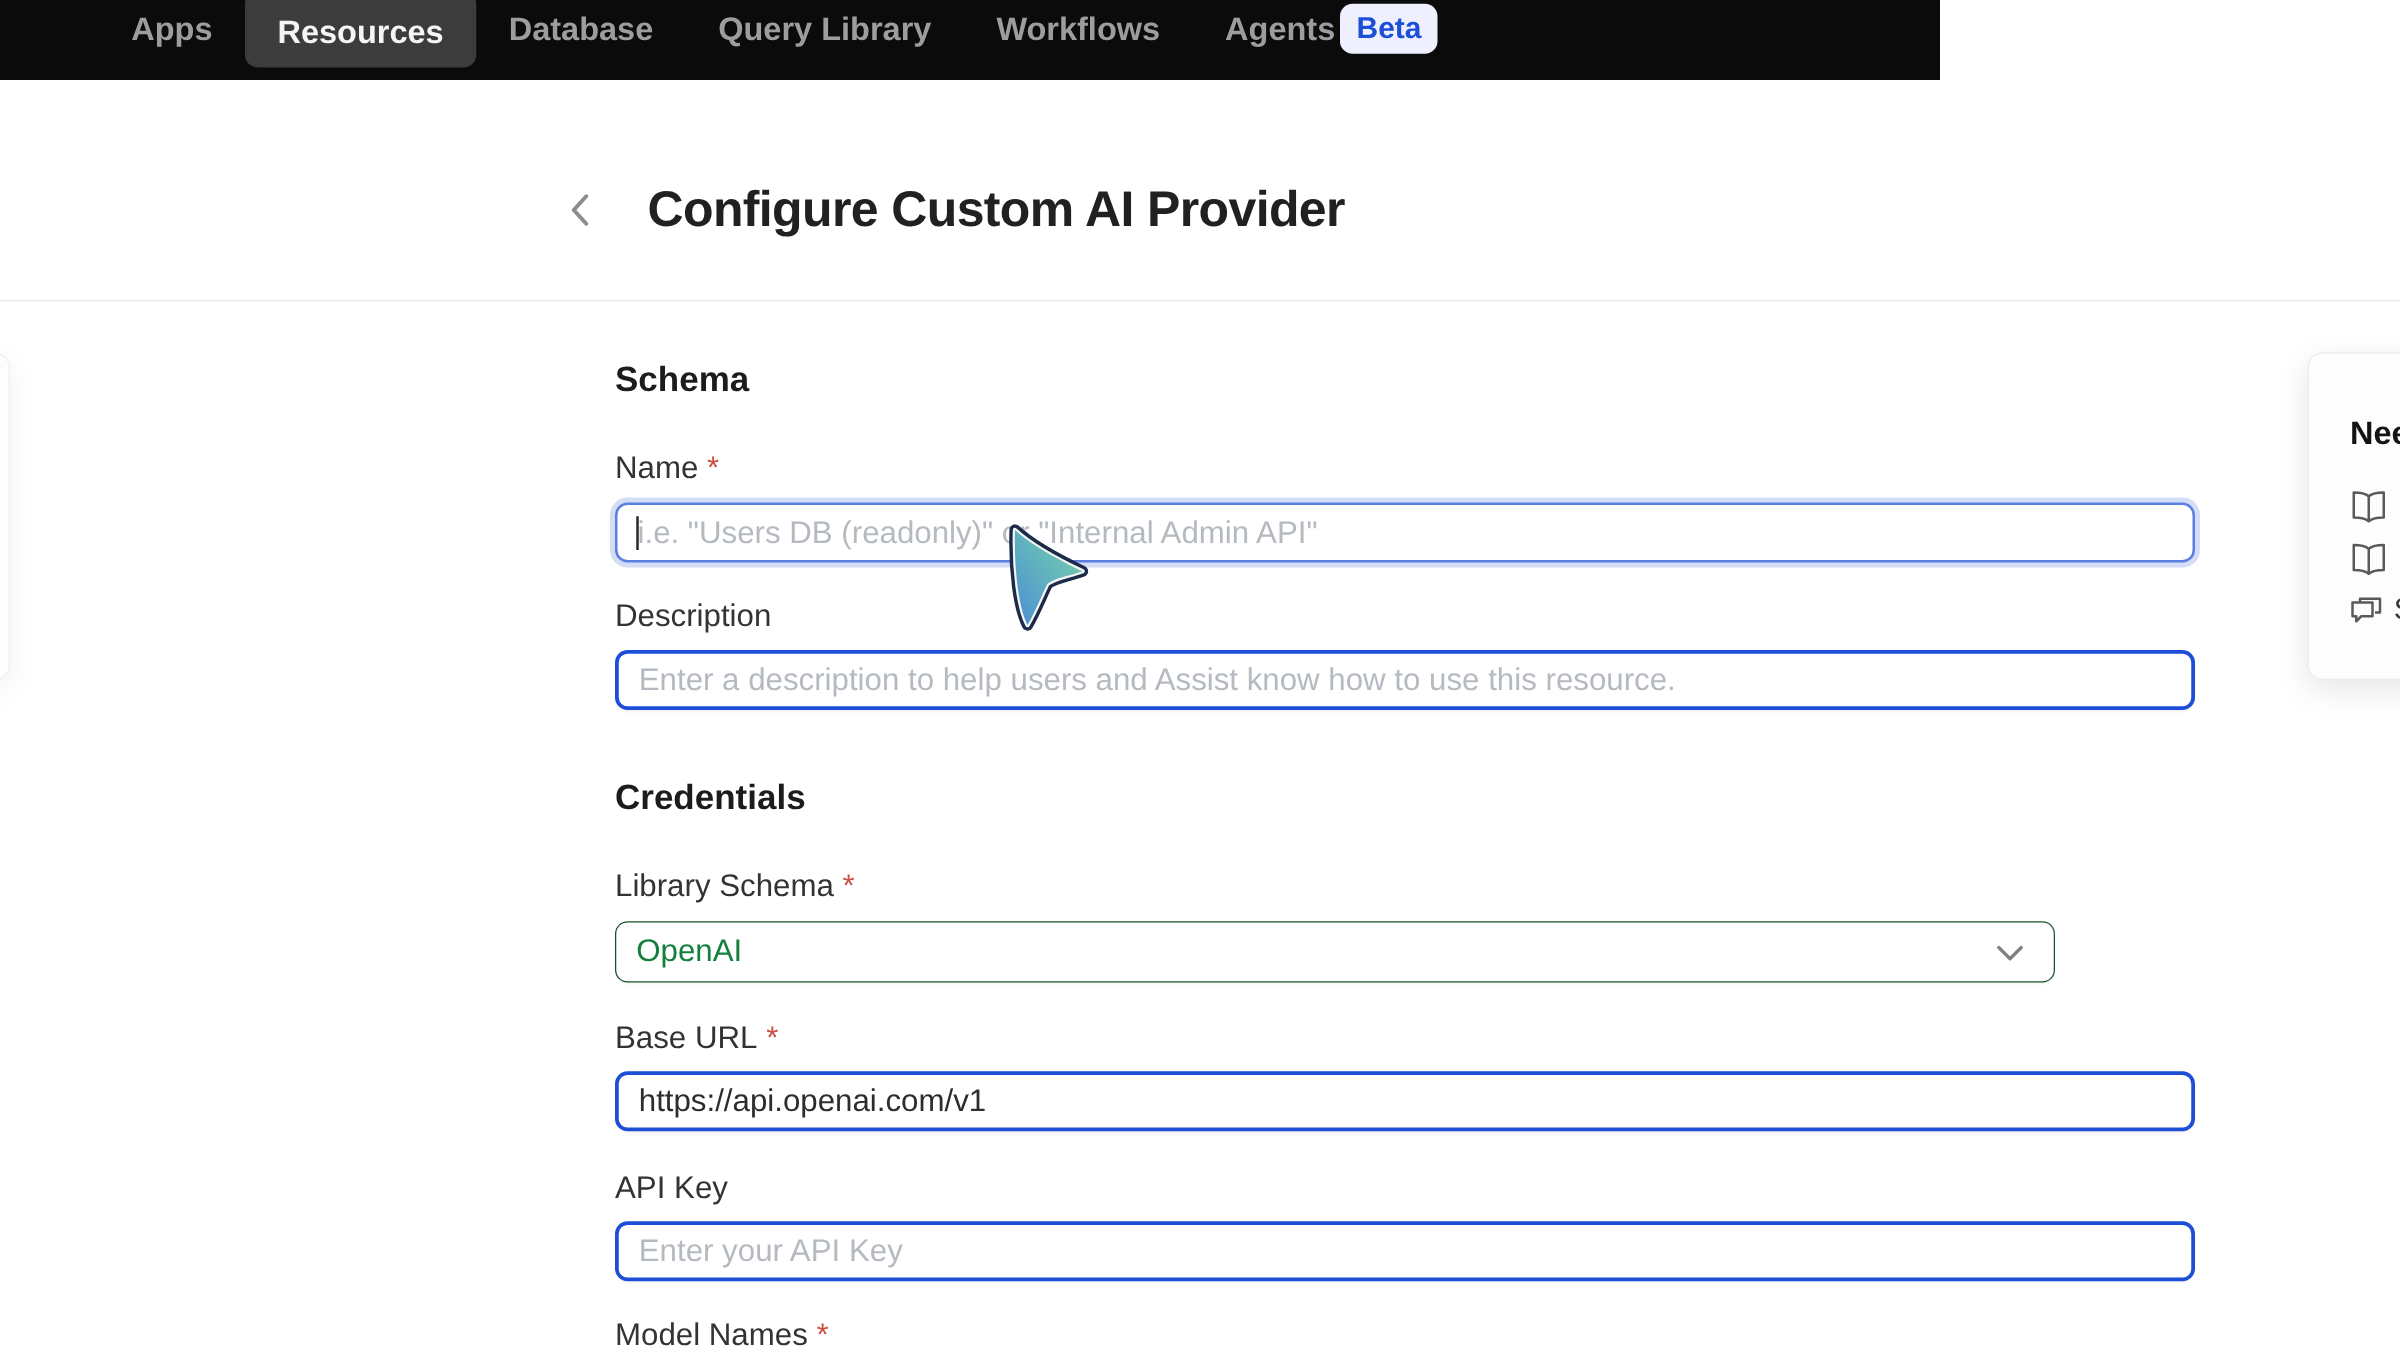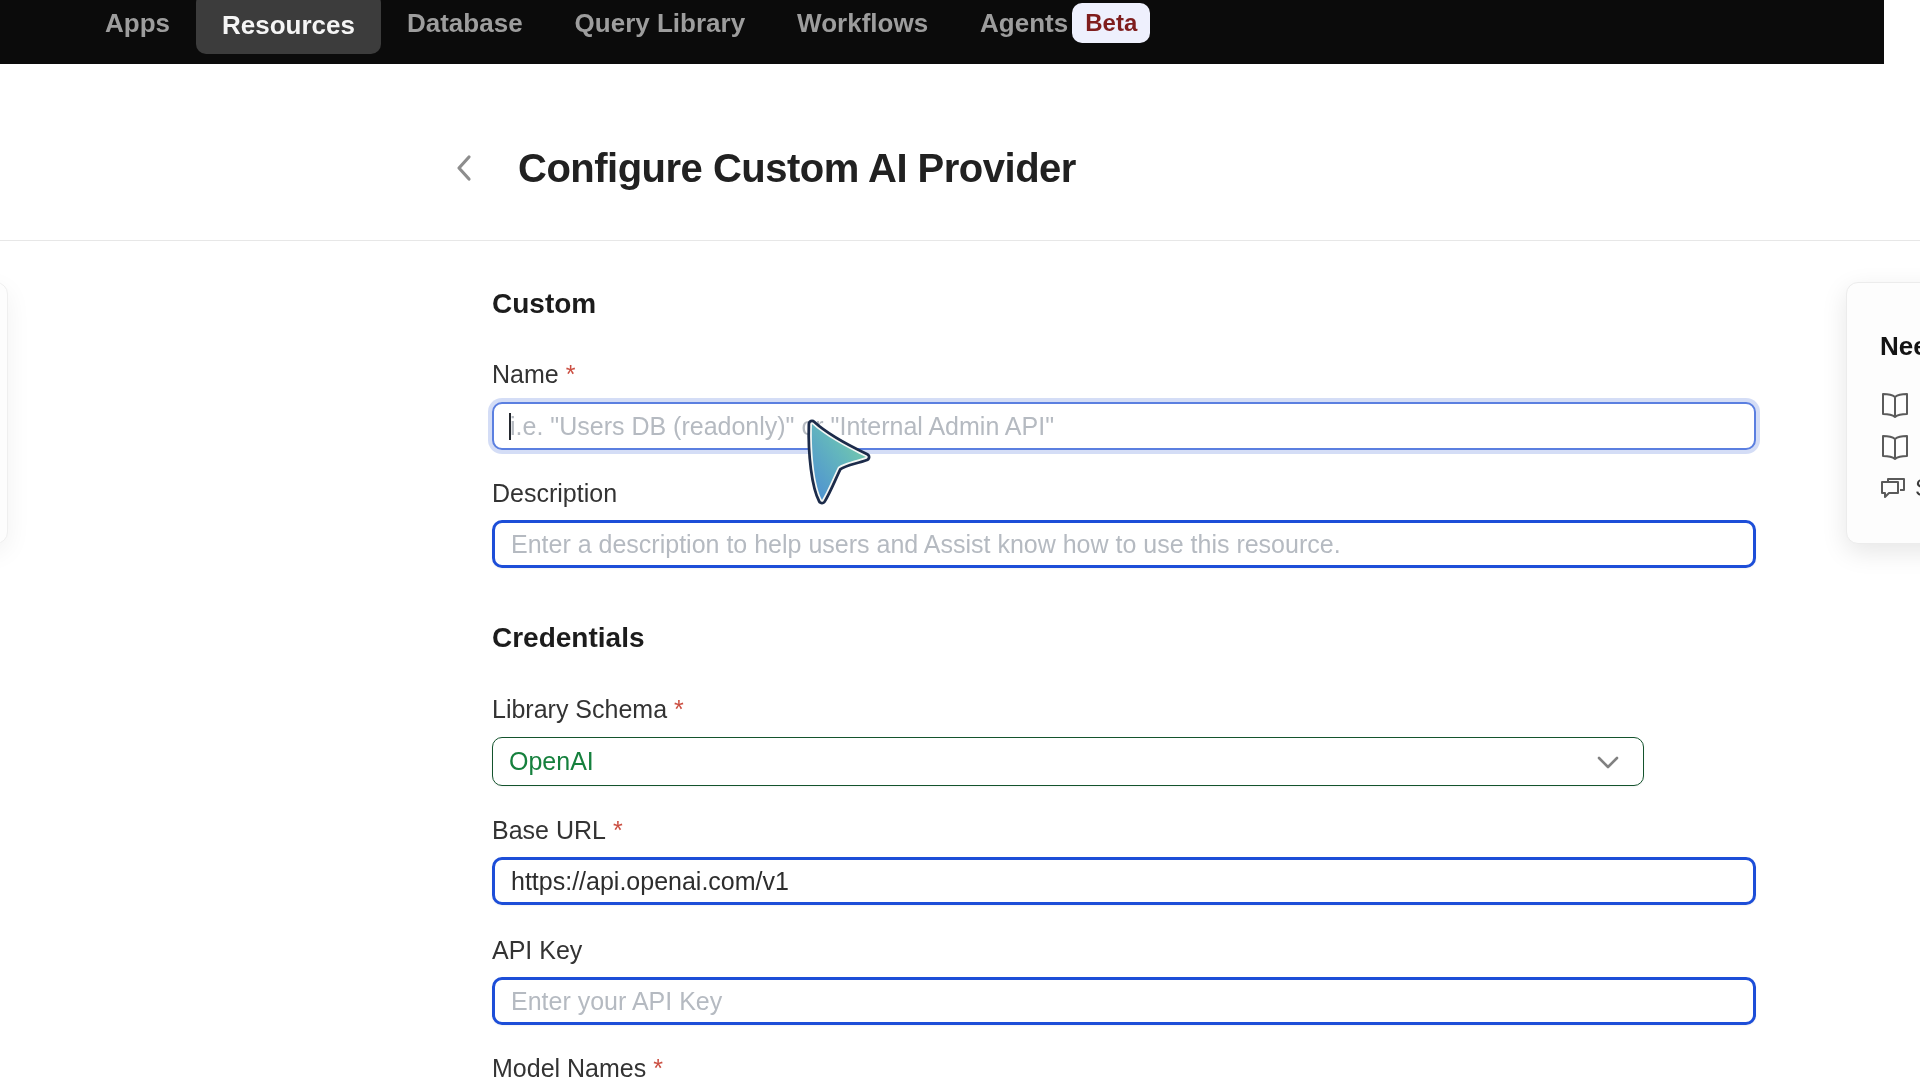--- a/index.html
+++ b/index.html
@@ -1,28 +1,28 @@
 <!DOCTYPE html>
 <html><head>
 <meta charset="utf-8">
 <style>
   * { margin:0; padding:0; box-sizing:border-box; }
   html,body { width:1920px; height:1080px; overflow:hidden; background:#ffffff;
               font-family:"Liberation Sans", sans-serif; }
 
   
-  .topnav { position:absolute; top:0; left:0; width:1884px; height:64px;
+  .topnav { position:absolute; top:0; left:0; width:1552px; height:64px;
             background:#0b0b0b; z-index:5; }
   .nav-row { position:relative; top:-9px; height:64px; display:flex;
              align-items:center; padding-left:79px; }
   .nav-item { padding:0 26px; font-size:26px; font-weight:600; color:#9d9d9d;
               white-space:nowrap; cursor:pointer; }
   .nav-item.active { background:#3c3c3c; color:#f5f5f5; border-radius:10px;
                      padding-top:17px; padding-bottom:13px; }
-  .beta-badge { margin-left:4px; background:#eef0fd; color:#7f1d1d;
+  .beta-badge { margin-left:4px; background:#eef0fd; color:#1d4ed8;
                 font-size:24px; font-weight:700; padding:6px 13px;
                 border-radius:10px; }
 
   
   .back-btn { position:absolute; left:446px; top:150px; width:36px; height:36px;
               display:flex; align-items:center; justify-content:center; cursor:pointer; }
   .page-title { position:absolute; left:490px; top:146px; font-size:40px;
                 font-weight:700; color:#212121; letter-spacing:-0.5px;margin-left:28px; }
   .header-divider { position:absolute; left:0; top:240px; width:1920px; height:1px;
                     background:#e7e7e7; }
@@ -88,21 +88,21 @@
 <div class="back-btn">
   <svg width="22" height="30" viewBox="0 0 22 30">
     <polyline points="16,4 6,15 16,26" fill="none" stroke="#8d8d8d" stroke-width="3.2" stroke-linecap="round" stroke-linejoin="round"></polyline>
   </svg>
 </div>
 <h1 class="page-title">Configure Custom AI Provider</h1>
 <div class="header-divider"></div>
 
 <div class="left-edge-card"></div>
 
-<div class="section-title" style="top:288px;">Custom</div>
+<div class="section-title" style="top:288px;">Schema</div>
 
 <div class="field-label" style="top:360px;justify-content:space-between;">
   <span>Name</span>
   <span class="req">*</span>
 </div>
 <input class="field-input focused" style="top: 402px;" type="text" placeholder="i.e. &quot;Users DB (readonly)&quot; or &quot;Internal Admin API&quot;">
 <div class="caret"></div>
 
 <div class="field-label" style="top:479px;">
   <span>Description</span>

